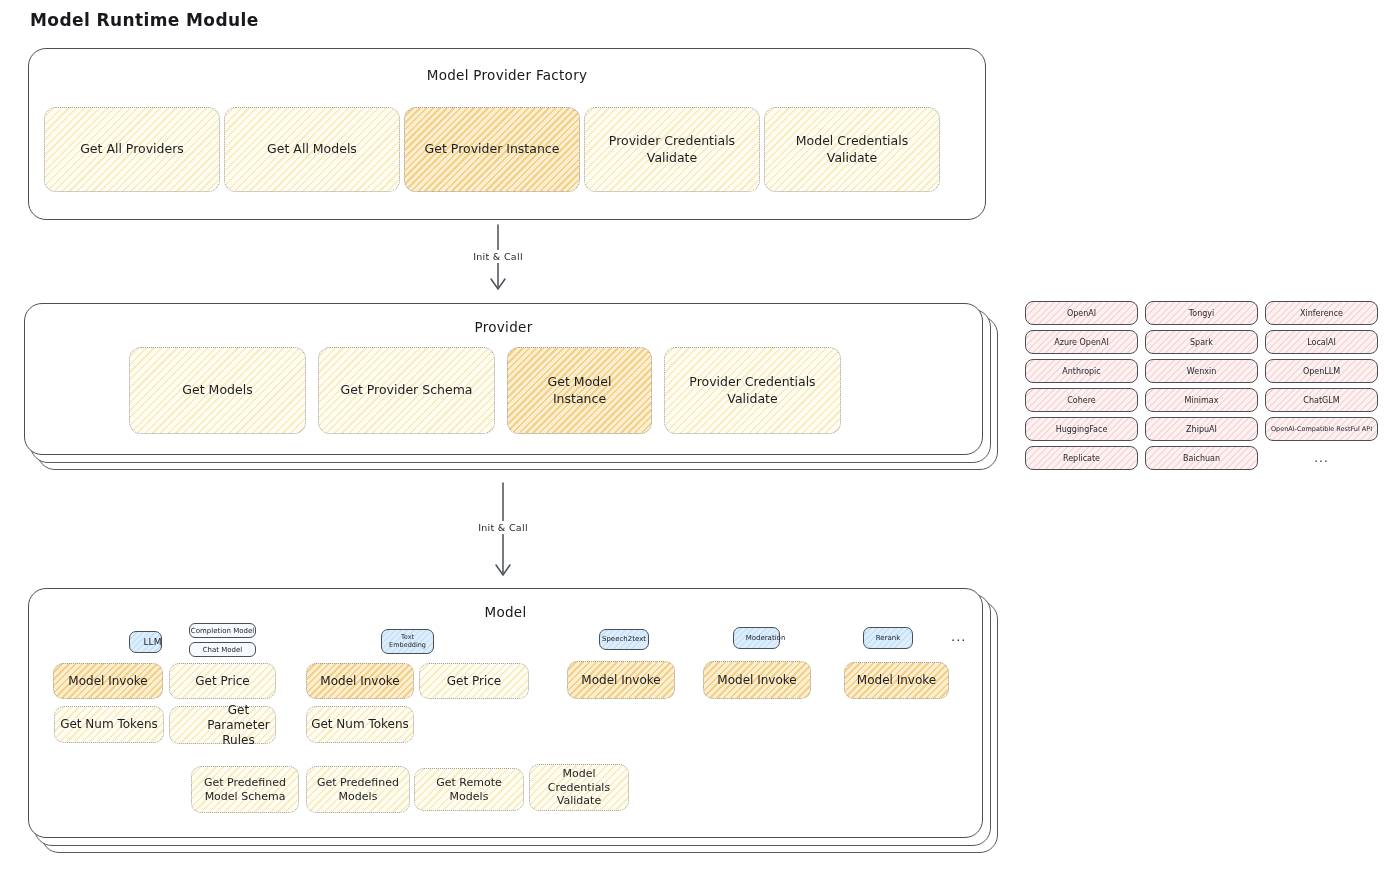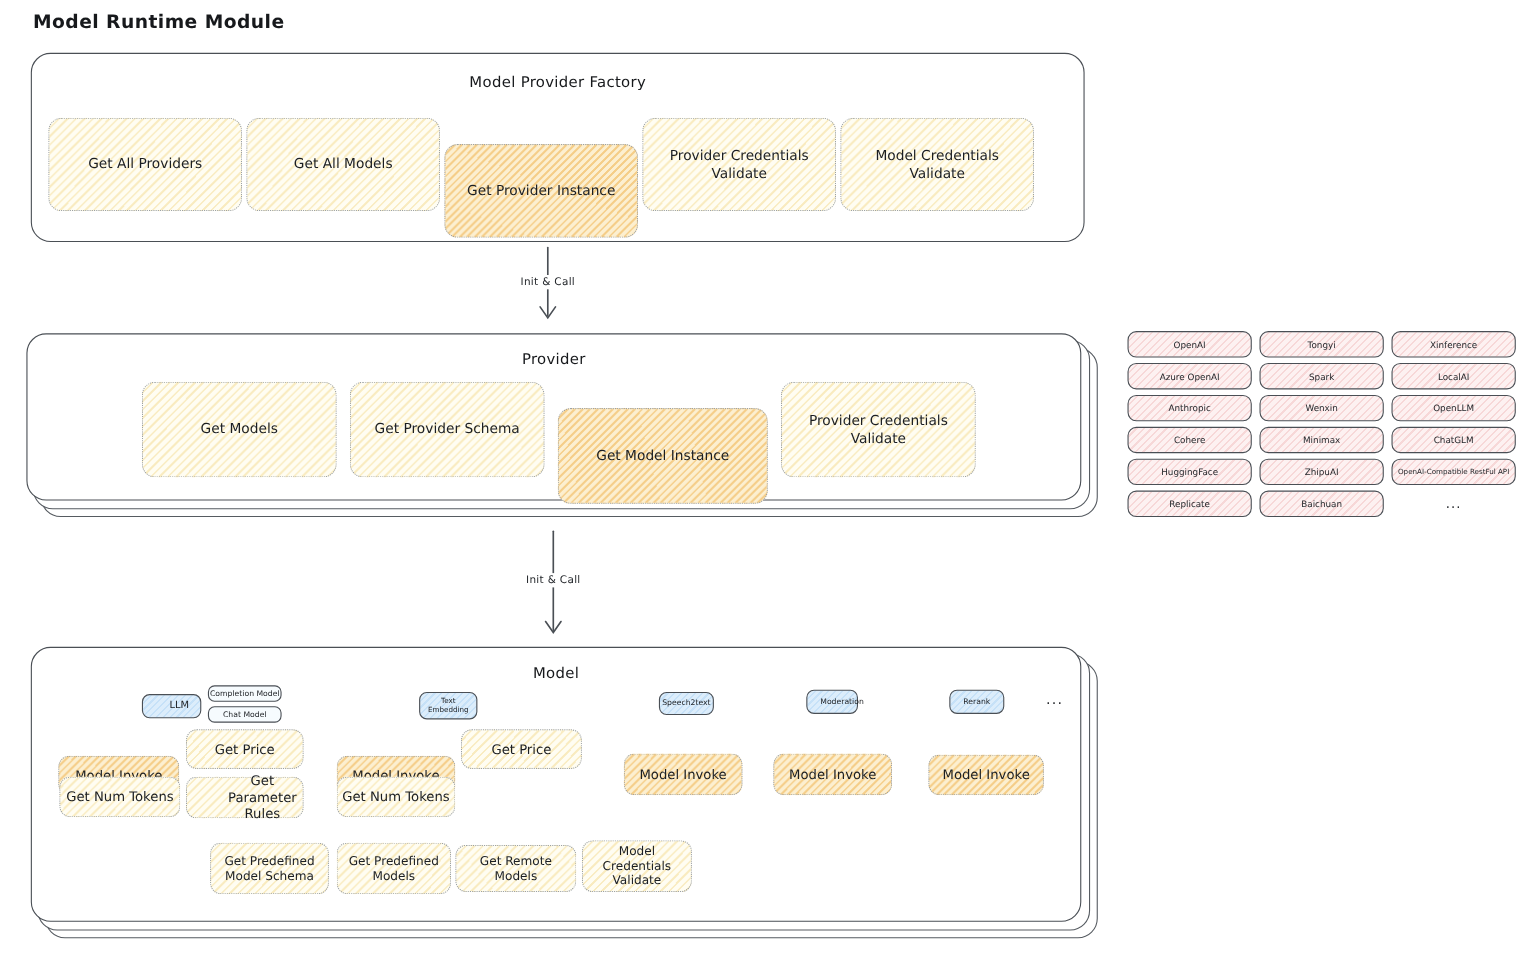--- a/index.html
+++ b/index.html
@@ -33,21 +33,20 @@
   .y{
     background:
       repeating-linear-gradient(135deg, rgba(243,217,140,.50) 0 1.6px, rgba(255,255,255,0) 1.6px 5.4px),
       #fffdf2;
     border:1.5px dotted #9aa0a6;
   }
   .hl{
     background:
       repeating-linear-gradient(135deg, rgba(240,183,88,.60) 0 1.8px, rgba(255,248,230,0) 1.8px 4.8px),
       #fcefd0;
-    margin-top: 24px;
   }
   .big-box{
     width:176px; height:85px; border-radius:12px; box-sizing:border-box;
     display:flex; align-items:center; justify-content:center; text-align:center;
     padding:4px 13px; font-size:12.5px; line-height:1.35; flex:0 0 auto;
   }
   .row{ position:absolute; display:flex; }
   .op{
     position:absolute; border-radius:10px; box-sizing:border-box;
     display:flex; align-items:center; justify-content:center; text-align:center;
@@ -116,21 +115,21 @@
     <line x1="12" y1="2" x2="12" y2="64"></line>
     <polyline points="5,56 12,66 19,56"></polyline>
   </svg>
   <div class="flow-label" style="left:469px; top:250px;">Init &amp; Call</div>
 
   <section class="panel stack" style="left:24px; top:303px; width:959px; height:152px;">
     <div class="c-title" style="top:15px;">Provider</div>
     <div class="row" style="left:104px; top:43px; gap:12px;" id="provider-row">
         <div class="big-box y" style="width: 177px; height: 87px;">Get Models</div>
         <div class="big-box y" style="width: 177px; height: 87px;">Get Provider Schema</div>
-        <div class="big-box y hl" style="width: 191px; height: 87px;">Get Model Instance</div>
+        <div class="big-box y hl" style="width: 145px; height: 87px;">Get Model Instance</div>
         <div class="big-box y" style="width: 177px; height: 87px;">Provider Credentials Validate</div>
       </div>
   </section>
 
   <div class="pills" id="pills-grid">
       <div class="pill">OpenAI</div>
       <div class="pill">Tongyi</div>
       <div class="pill">Xinference</div>
       <div class="pill">Azure OpenAI</div>
       <div class="pill">Spark</div>
@@ -151,21 +150,21 @@
 
   <svg class="arrow" style="left:491px; top:481px;" width="24" height="100" viewBox="0 0 24 100">
     <line x1="12" y1="2" x2="12" y2="92"></line>
     <polyline points="5,84 12,94 19,84"></polyline>
   </svg>
   <div class="flow-label" style="left:474px; top:521px;">Init &amp; Call</div>
 
   <section class="panel stack" style="left:28px; top:588px; width:955px; height:250px;">
     <div class="c-title" style="top:15px;">Model</div>
 
-    <div class="tag" style="left:100px; top:42px; width:54px; height:22px; font-size:9px;padding-left:16px;">LLM</div>
+    <div class="tag" style="left:100px; top:42px; width:33px; height:22px; font-size:9px;padding-left:16px;">LLM</div>
     <div class="subtag" style="left:160px; top:34px; width:67px; height:15px;">Completion Model</div>
     <div class="subtag" style="left:160px; top:53px; width:67px; height:15px;">Chat Model</div>
     <div class="tag" style="left:352px; top:40px; width:53px; height:25px; font-size:6.5px;">Text Embedding</div>
     <div class="tag" style="left:570px; top:40px; width:50px; height:21px; font-size:7px;">Speech2text</div>
     <div class="tag" style="left:704px; top:38px; width:47px; height:22px; font-size:7px;padding-left:20px;">Moderation</div>
     <div class="tag" style="left:834px; top:38px; width:50px; height:22px; font-size:7px;">Rerank</div>
     <div class="ellipsis" style="left:922px; top:40px;">...</div>
 
     <div class="op y hl" style="left:24px; top:74px; width:110px; height:36px;">Model Invoke</div>
     <div class="op y" style="left:140px; top:74px; width:107px; height:36px;">Get Price</div>

